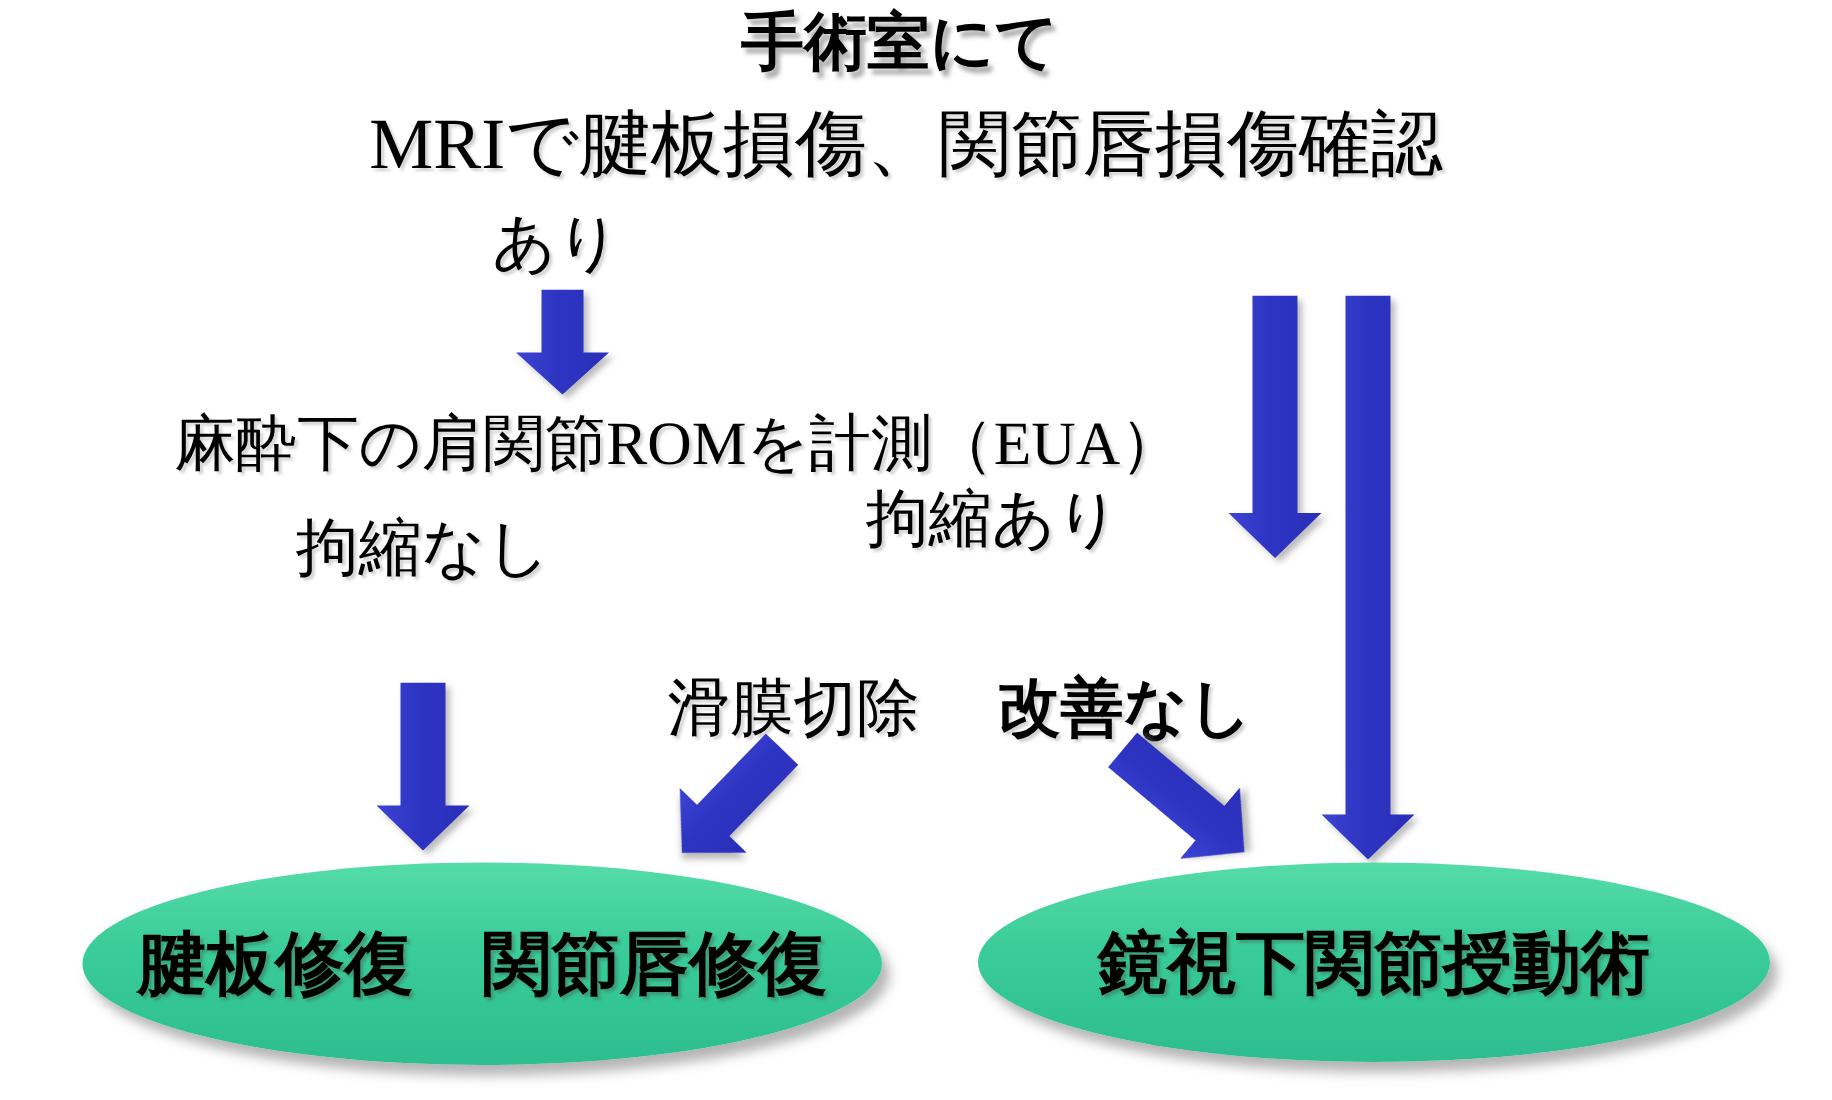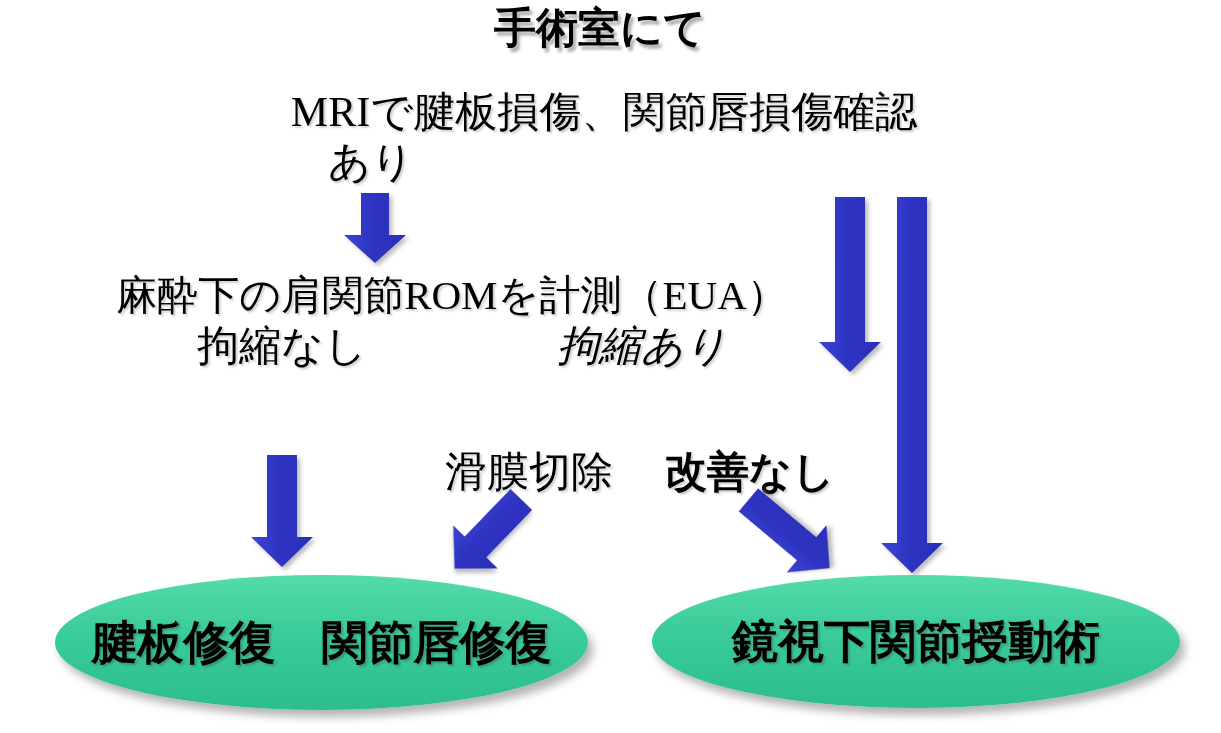--- a/index.html
+++ b/index.html
@@ -26,27 +26,27 @@
     white-space:nowrap;
     line-height:1.05;
     text-shadow:2px 2px 2px rgba(140,140,140,.40);
   }
   .title{
     left:600px;top:6px;
     font-size:42px;font-weight:bold;
     text-shadow:3px 4px 3px rgba(110,110,110,.55);
   }
   .serifline{font-family:"Liberation Serif","DejaVu Serif",serif;}
-  .subtitle{left:604px;top:90px;font-size:42px;}
+  .subtitle{left:604px;top:72px;font-size:48px;}
   .lbl{font-size:42px;}
   .lbl-ari{left:371px;top:140px;}
   .lbl-nashi{left:884px;top:140px;}
   .eua{left:452px;top:274px;font-size:41px;}
-  .lbl-koshuku-nashi{left:282px;top:324px;}
-  .lbl-koshuku-ari{left:642px;top:324px;font-style:italic;}
+  .lbl-koshuku-nashi{left:282px;top:343px;}
+  .lbl-koshuku-ari{left:662px;top:324px;}
   .lbl-kaizen-ari{left:529px;top:450px;}
   .lbl-kaizen-nashi{left:750px;top:450px;font-weight:bold;}
 
   .bar{
     position:absolute;left:170px;top:380px;width:705px;height:63px;
     background:linear-gradient(180deg,var(--green-light) 0%,var(--green-mid) 45%,var(--green-dark) 100%);
     border-top:2px solid #8aeccb;
     box-shadow:3px 5px 5px rgba(100,100,100,.55);
     display:flex;align-items:center;justify-content:center;
   }

